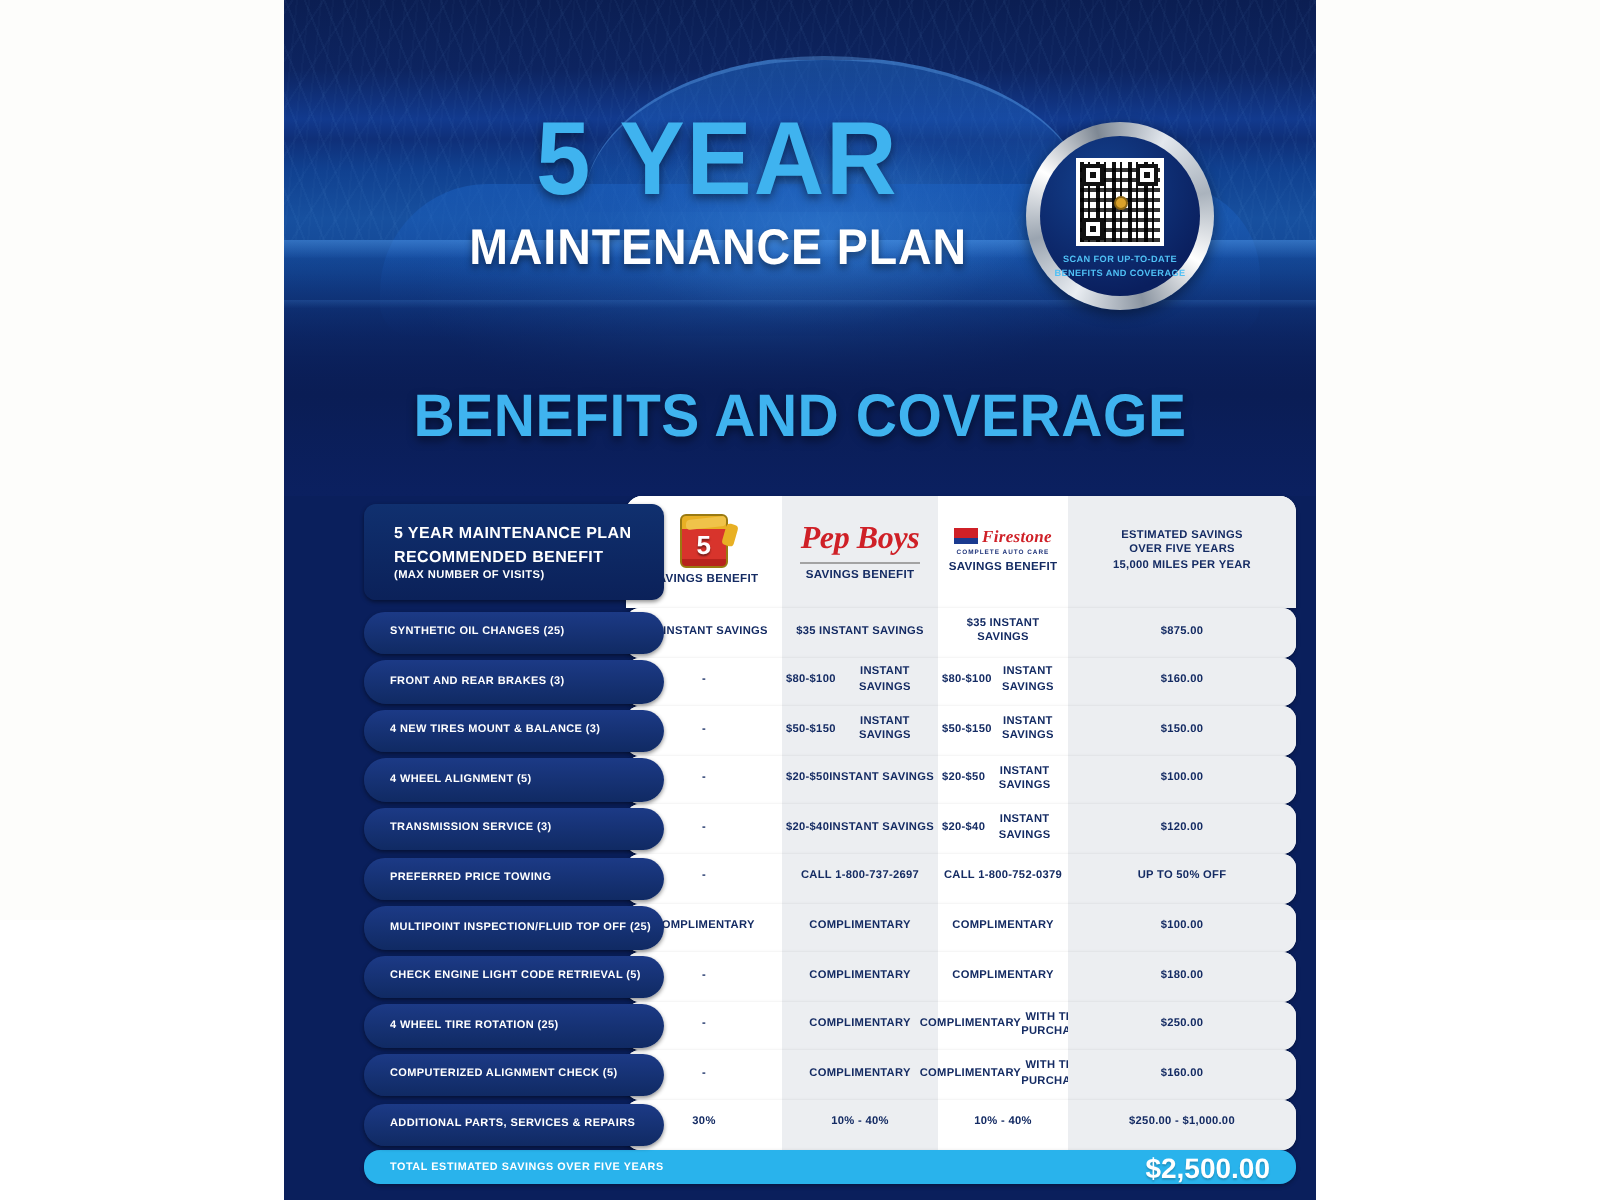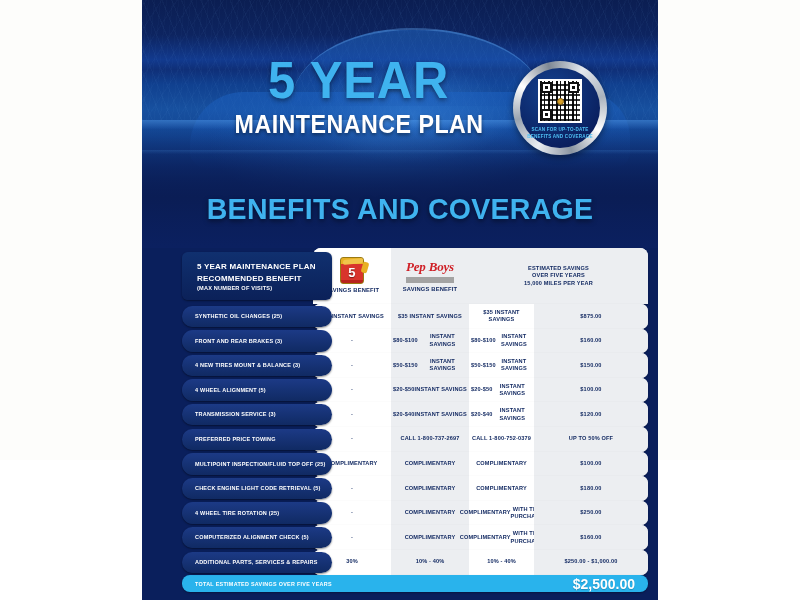--- a/index.html
+++ b/index.html
@@ -165,23 +165,23 @@
     display:flex; align-items:center; justify-content:center;
   }
   .can:before {
     content:""; position:absolute; left:2px; top:1px; width:20px; height:5px;
     background:#f0c34a; border-radius:2px; transform:skewY(-6deg);
   }
   .can .five { color:#fff; font-size:13px; font-weight:bold; margin-top:4px;
                text-shadow:0 1px 1px rgba(0,0,0,.45); }
   .spout { position:absolute; right:-5px; top:4px; width:6px; height:11px;
            background:#e8b024; border-radius:2px; transform:rotate(16deg); }
-  .logo-pep { color:#cf2027; font-size:13px; font-weight:bold; font-style:italic;
+  .logo-pep { color:#cf2027; font-size:16px; font-weight:bold; font-style:italic;
               font-family:"Liberation Serif", serif; letter-spacing:-.2px;
-              border-bottom:6px solid #a3a3a3; padding-bottom:1px; }
+              border-bottom:1px solid #a3a3a3; padding-bottom:1px; }
   .logo-fire { display:flex; flex-direction:column; align-items:center; }
   .logo-fire .fl { display:flex; align-items:center; }
   .fl .blk { width:12px; height:8px; background:#cf2027; margin-right:2px;
              border-bottom:3px solid #1a3a8f; }
   .fl .txt { color:#cf2027; font-size:8.5px; font-weight:bold; font-style:italic;
              font-family:"Liberation Serif", serif; }
   .logo-fire .sub { color:#20357a; font-size:3.2px; font-weight:bold; letter-spacing:.5px; }
   .hdr-sub { margin-top:3px; font-size:5.8px; font-weight:bold; color:#142b63; }
   .hdr-col { display:flex; flex-direction:column; align-items:center; justify-content:center; }
 
@@ -249,20 +249,30 @@
                 <div class="spout"></div>
                 <div class="five">5</div>
               </div>
             </div>
             <div class="hdr-sub">SAVINGS BENEFIT</div>
           </div>
           <div class="dc c2 hdr-col">
             <div class="logo-pep">Pep Boys</div>
             <div class="hdr-sub">SAVINGS BENEFIT</div>
           </div>
+          <div class="dc c3 hdr-col">
+            <div class="logo-fire">
+              <div class="fl">
+                <div class="blk"></div>
+                <div class="txt">Firestone</div>
+              </div>
+              <div class="sub">COMPLETE AUTO CARE</div>
+            </div>
+            <div class="hdr-sub">SAVINGS BENEFIT</div>
+          </div>
           <div class="dc c4 hdr-col">
             <div>ESTIMATED SAVINGS</div>
             <div>OVER FIVE YEARS</div>
             <div>15,000 MILES PER YEAR</div>
           </div>
         </div>
         <div class="pill">
           <span class="h1">5 YEAR MAINTENANCE PLAN</span>
           <span class="h1">RECOMMENDED BENEFIT</span>
           <span class="h2">(MAX NUMBER OF VISITS)</span>

